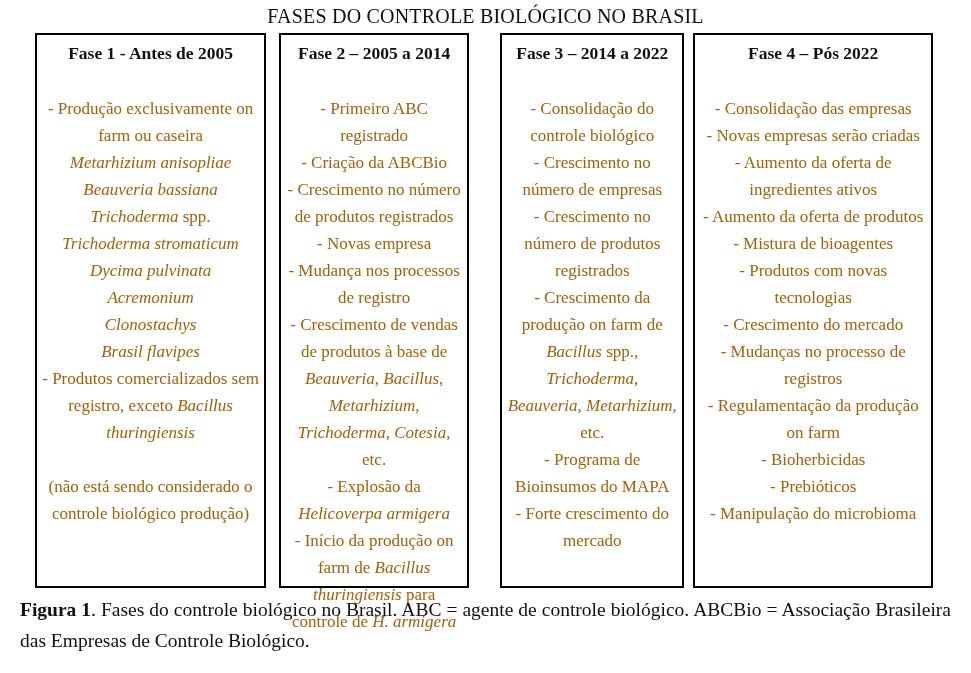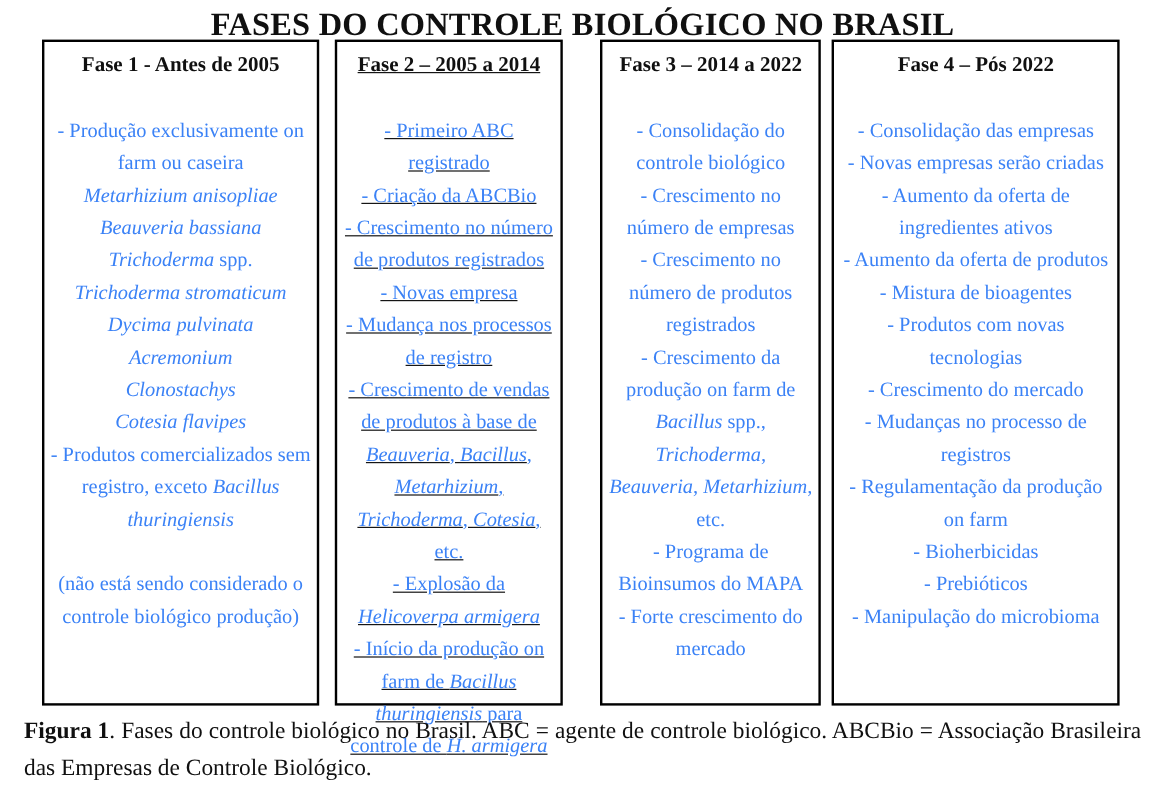--- a/index.html
+++ b/index.html
@@ -17,58 +17,58 @@
   .page {
     position: relative;
     width: 971px;
     height: 673px;
     background: #ffffff;
   }
   .figure-title {
     margin: 0;
     padding-top: 5px;
     text-align: center;
-    font-size: 27px;
-    font-weight: bold;
+    font-size: 20px;
+    font-weight: normal;
     letter-spacing: 0.2px;
     color: #101010;
   }
   .phases-table {
     position: absolute;
     top: 33px;
     left: 35px;
     width: 910px;
     height: 555px;
     display: flex;
     align-items: stretch;
   }
   .phase-box {
     box-sizing: border-box;
     border: 2px solid #000000;
     background: #ffffff;
     padding: 6px 5px 8px 5px;
     height: 555px;
   }
   .phase-box.col-0 { width: 246px; margin-right: 13px; }
-  .phase-box.col-1 { width: 202px; margin-right: 31px; text-decoration: underline; }
+  .phase-box.col-1 { width: 202px; margin-right: 31px; }
   .phase-box.col-2 { width: 196px; margin-right: 9px;  }
   .phase-box.col-3 { width: 255px; margin-right: 12px;    }
   .phase-header {
     text-align: center;
     font-weight: bold;
     font-size: 17.5px;
     line-height: 24px;
     margin-bottom: 30px;
     color: #101010;
   }
   .phase-items {
     text-align: center;
     font-size: 17px;
     line-height: 27px;
-    color: #3b82f6;
+    color: #a16207;
   }
   .phase-item { margin: 0; }
   .phase-item.space-before { margin-top: 27px; }
   .phase-item em { font-style: italic; text-align: center; }
   .figure-caption {
     position: absolute;
     top: 594px;
     left: 20px;
     width: 931px;
     margin: 0;
@@ -90,21 +90,21 @@
         <div class="phase-header">Fase 1 - Antes de 2005</div>
         <div class="phase-items">
           <div class="phase-item"><span>- Produção exclusivamente on farm ou caseira</span></div>
           <div class="phase-item"><em>Metarhizium anisopliae</em></div>
           <div class="phase-item"><em>Beauveria bassiana</em></div>
           <div class="phase-item"><em>Trichoderma</em><span> spp.</span></div>
           <div class="phase-item"><em>Trichoderma stromaticum</em></div>
           <div class="phase-item"><em>Dycima pulvinata</em></div>
           <div class="phase-item"><em>Acremonium</em></div>
           <div class="phase-item"><em>Clonostachys</em></div>
-          <div class="phase-item"><em>Cotesia flavipes</em></div>
+          <div class="phase-item"><em>Brasil flavipes</em></div>
           <div class="phase-item"><span>- Produtos comercializados sem registro, exceto </span><em>Bacillus thuringiensis</em></div>
           <div class="phase-item space-before"><span>(não está sendo considerado o controle biológico produção)</span></div>
         </div>
       </div>
       <div class="phase-box col-1">
         <div class="phase-header">Fase 2 – 2005 a 2014</div>
         <div class="phase-items">
           <div class="phase-item"><span>- Primeiro ABC registrado</span></div>
           <div class="phase-item"><span>- Criação da ABCBio</span></div>
           <div class="phase-item"><span>- Crescimento no número de produtos registrados</span></div>

